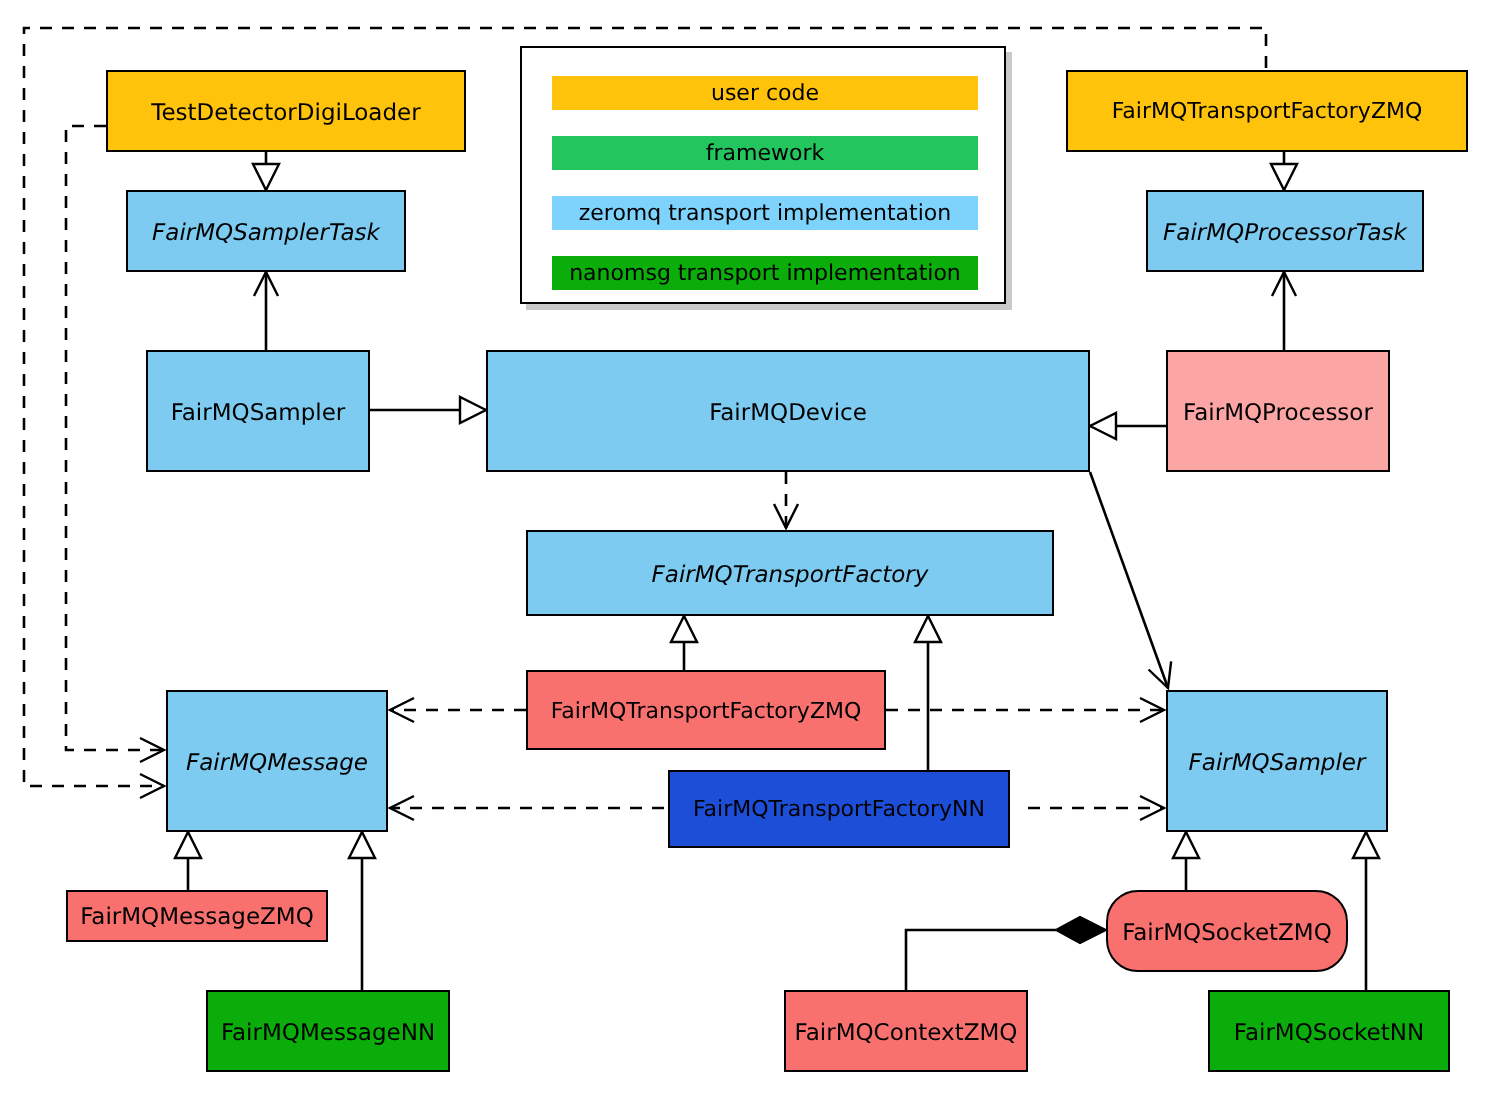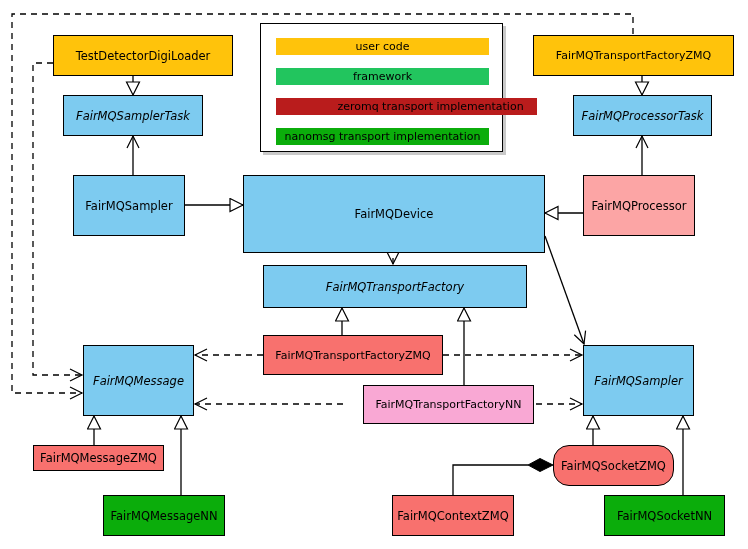--- a/index.html
+++ b/index.html
@@ -81,47 +81,47 @@
     </g>
   </svg>
 
   <div class="legend">
     <div class="legend-item li-0" style="background: rgb(255, 195, 11);">
       <span>user code</span>
     </div>
     <div class="legend-item li-1" style="background: #22c55e;">
       <span>framework</span>
     </div>
-    <div class="legend-item li-2" style="background: #b91c1c; padding-left: 48px;">
+    <div class="legend-item li-2" style="background: #7dd3fc;">
       <span>zeromq transport implementation</span>
     </div>
     <div class="legend-item li-3" style="background: rgb(11, 173, 11);">
       <span>nanomsg transport implementation</span>
     </div>
   </div>
 
   <div class="node" style="left: 53px; top: 35px; width: 180px; height: 41px; background: rgb(255, 195, 11);">TestDetectorDigiLoader</div>
 
   <div class="node" style="left: 533px; top: 35px; width: 201px; height: 41px; font-size: 11px; background: rgb(255, 195, 11);">FairMQTransportFactoryZMQ</div>
 
   <div class="node abstract" style="left: 63px; top: 95px; width: 140px; height: 41px; background: rgb(125, 203, 240);">FairMQSamplerTask</div>
 
   <div class="node abstract" style="left: 573px; top: 95px; width: 139px; height: 41px; background: rgb(125, 203, 240);">FairMQProcessorTask</div>
 
   <div class="node" style="left: 73px; top: 175px; width: 112px; height: 61px; background: rgb(125, 203, 240);">FairMQSampler</div>
 
-  <div class="node" style="left: 243px; top: 175px; width: 302px; height: 78px; background: rgb(125, 203, 240);">FairMQDevice</div>
+  <div class="node" style="left: 243px; top: 175px; width: 302px; height: 61px; background: rgb(125, 203, 240);">FairMQDevice</div>
 
   <div class="node" style="left: 583px; top: 175px; width: 112px; height: 61px; background: #fca5a5;">FairMQProcessor</div>
 
   <div class="node abstract" style="left: 263px; top: 265px; width: 264px; height: 43px; background: rgb(125, 203, 240);">FairMQTransportFactory</div>
 
   <div class="node" style="left: 263px; top: 335px; width: 180px; height: 40px; font-size: 11px; background: rgb(248, 113, 110);">FairMQTransportFactoryZMQ</div>
 
-  <div class="node" style="left: 363px; top: 385px; width: 171px; height: 39px; font-size: 11px; background: #f9a8d4;">FairMQTransportFactoryNN</div>
+  <div class="node" style="left: 334px; top: 385px; width: 171px; height: 39px; font-size: 11px; background: #1d4ed8;">FairMQTransportFactoryNN</div>
 
   <div class="node abstract" style="left: 83px; top: 345px; width: 111px; height: 71px; background: rgb(125, 203, 240);">FairMQMessage</div>
 
   <div class="node abstract" style="left: 583px; top: 345px; width: 111px; height: 71px; background: rgb(125, 203, 240);">FairMQSampler</div>
 
   <div class="node" style="left: 33px; top: 445px; width: 131px; height: 26px; background: rgb(248, 113, 110);">FairMQMessageZMQ</div>
 
   <div class="node" style="left: 103px; top: 495px; width: 122px; height: 41px; background: rgb(11, 173, 11);">FairMQMessageNN</div>
 
   <div class="node" style="left: 392px; top: 495px; width: 122px; height: 41px; background: rgb(248, 113, 110);">FairMQContextZMQ</div>

